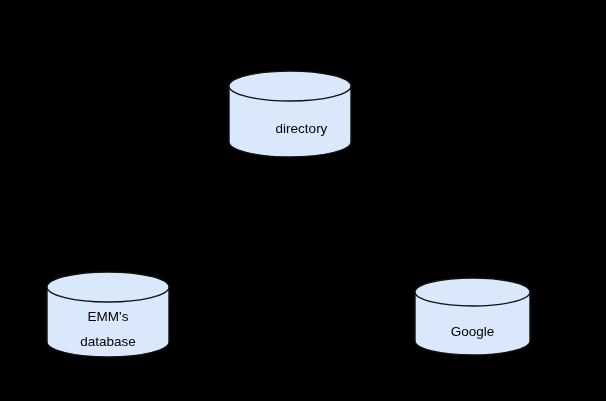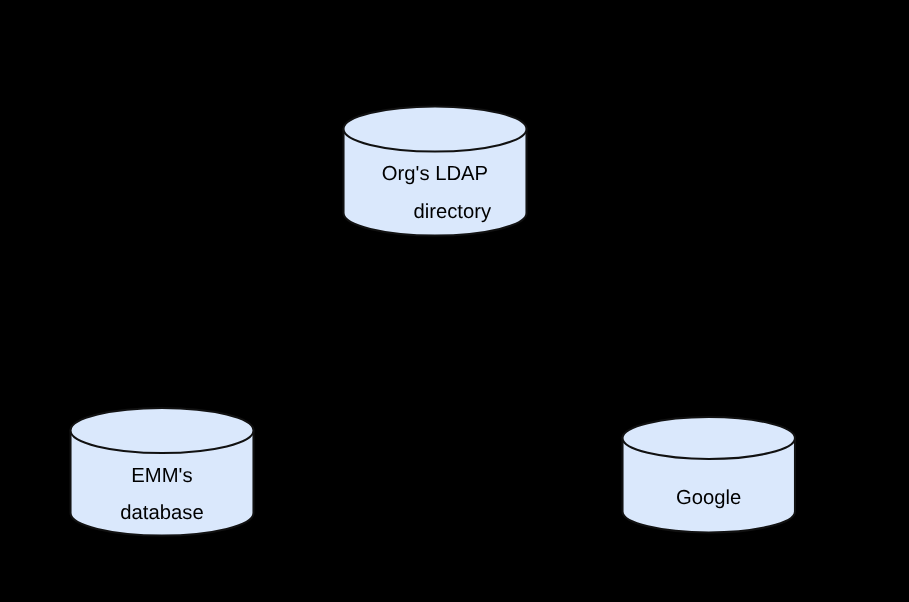--- a/index.html
+++ b/index.html
@@ -51,21 +51,20 @@
 <body>
 
 <div id="canvas">
 
   <div class="db-node" style="left:228px; top:70px; width:124px; height:88px;">
     <svg width="124" height="88" viewBox="0 0 124 88">
       <path d="M1,16 L1,72 A61,15 0 0 0 123,72 L123,16 Z" fill="#dae8fc" stroke="#111111" stroke-width="1.4"></path>
       <ellipse cx="62" cy="16" rx="61" ry="15" fill="#dae8fc" stroke="#111111" stroke-width="1.4"></ellipse>
     </svg>
     <div class="db-label-block" style="top:30px; height:56px;">
-      <div class="db-label" style="position:relative;">Org's LDAP</div>
       <div class="db-label" style="position:relative;margin-left:23px;">directory</div>
     </div>
   </div>
 
   <div class="db-node" style="left:414px; top:277px; width:117px; height:79px;">
     <svg width="117" height="79" viewBox="0 0 117 79">
       <path d="M1,15 L1,64 A57.5,14 0 0 0 116,64 L116,15 Z" fill="#dae8fc" stroke="#111111" stroke-width="1.4"></path>
       <ellipse cx="58.5" cy="15" rx="57.5" ry="14" fill="#dae8fc" stroke="#111111" stroke-width="1.4"></ellipse>
     </svg>
     <div class="db-label-block" style="top:29px; height:50px;">

